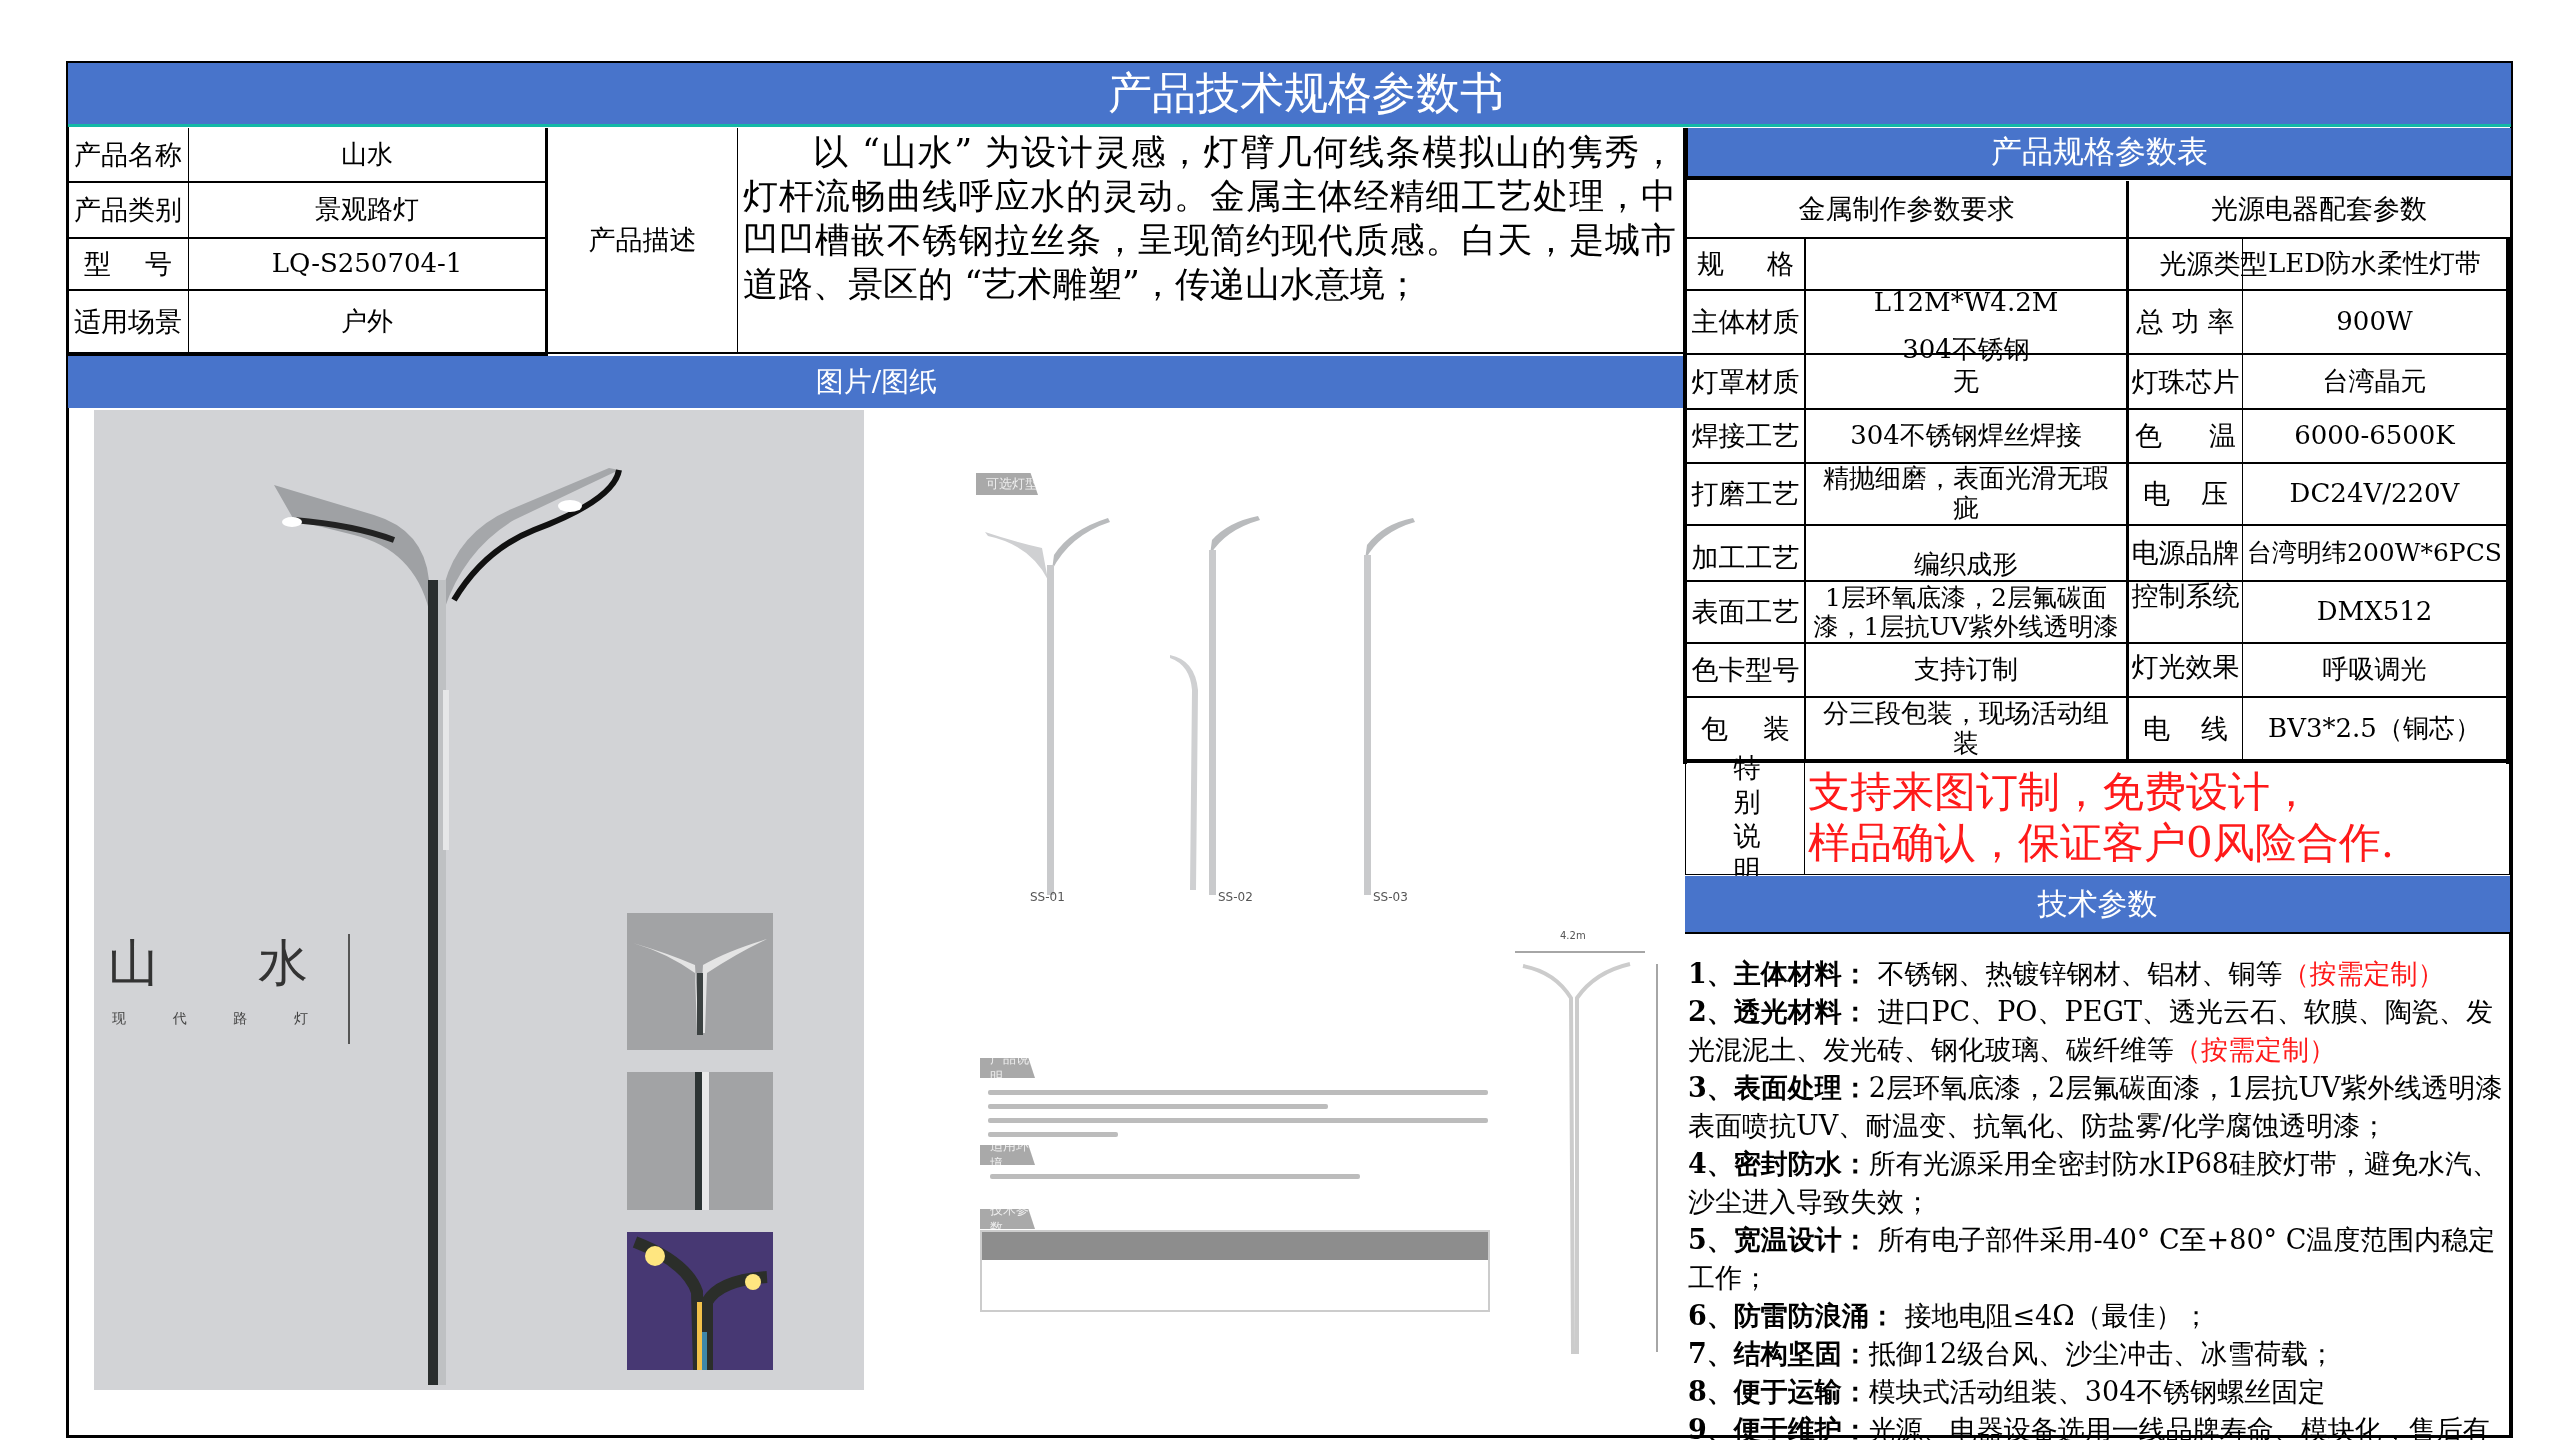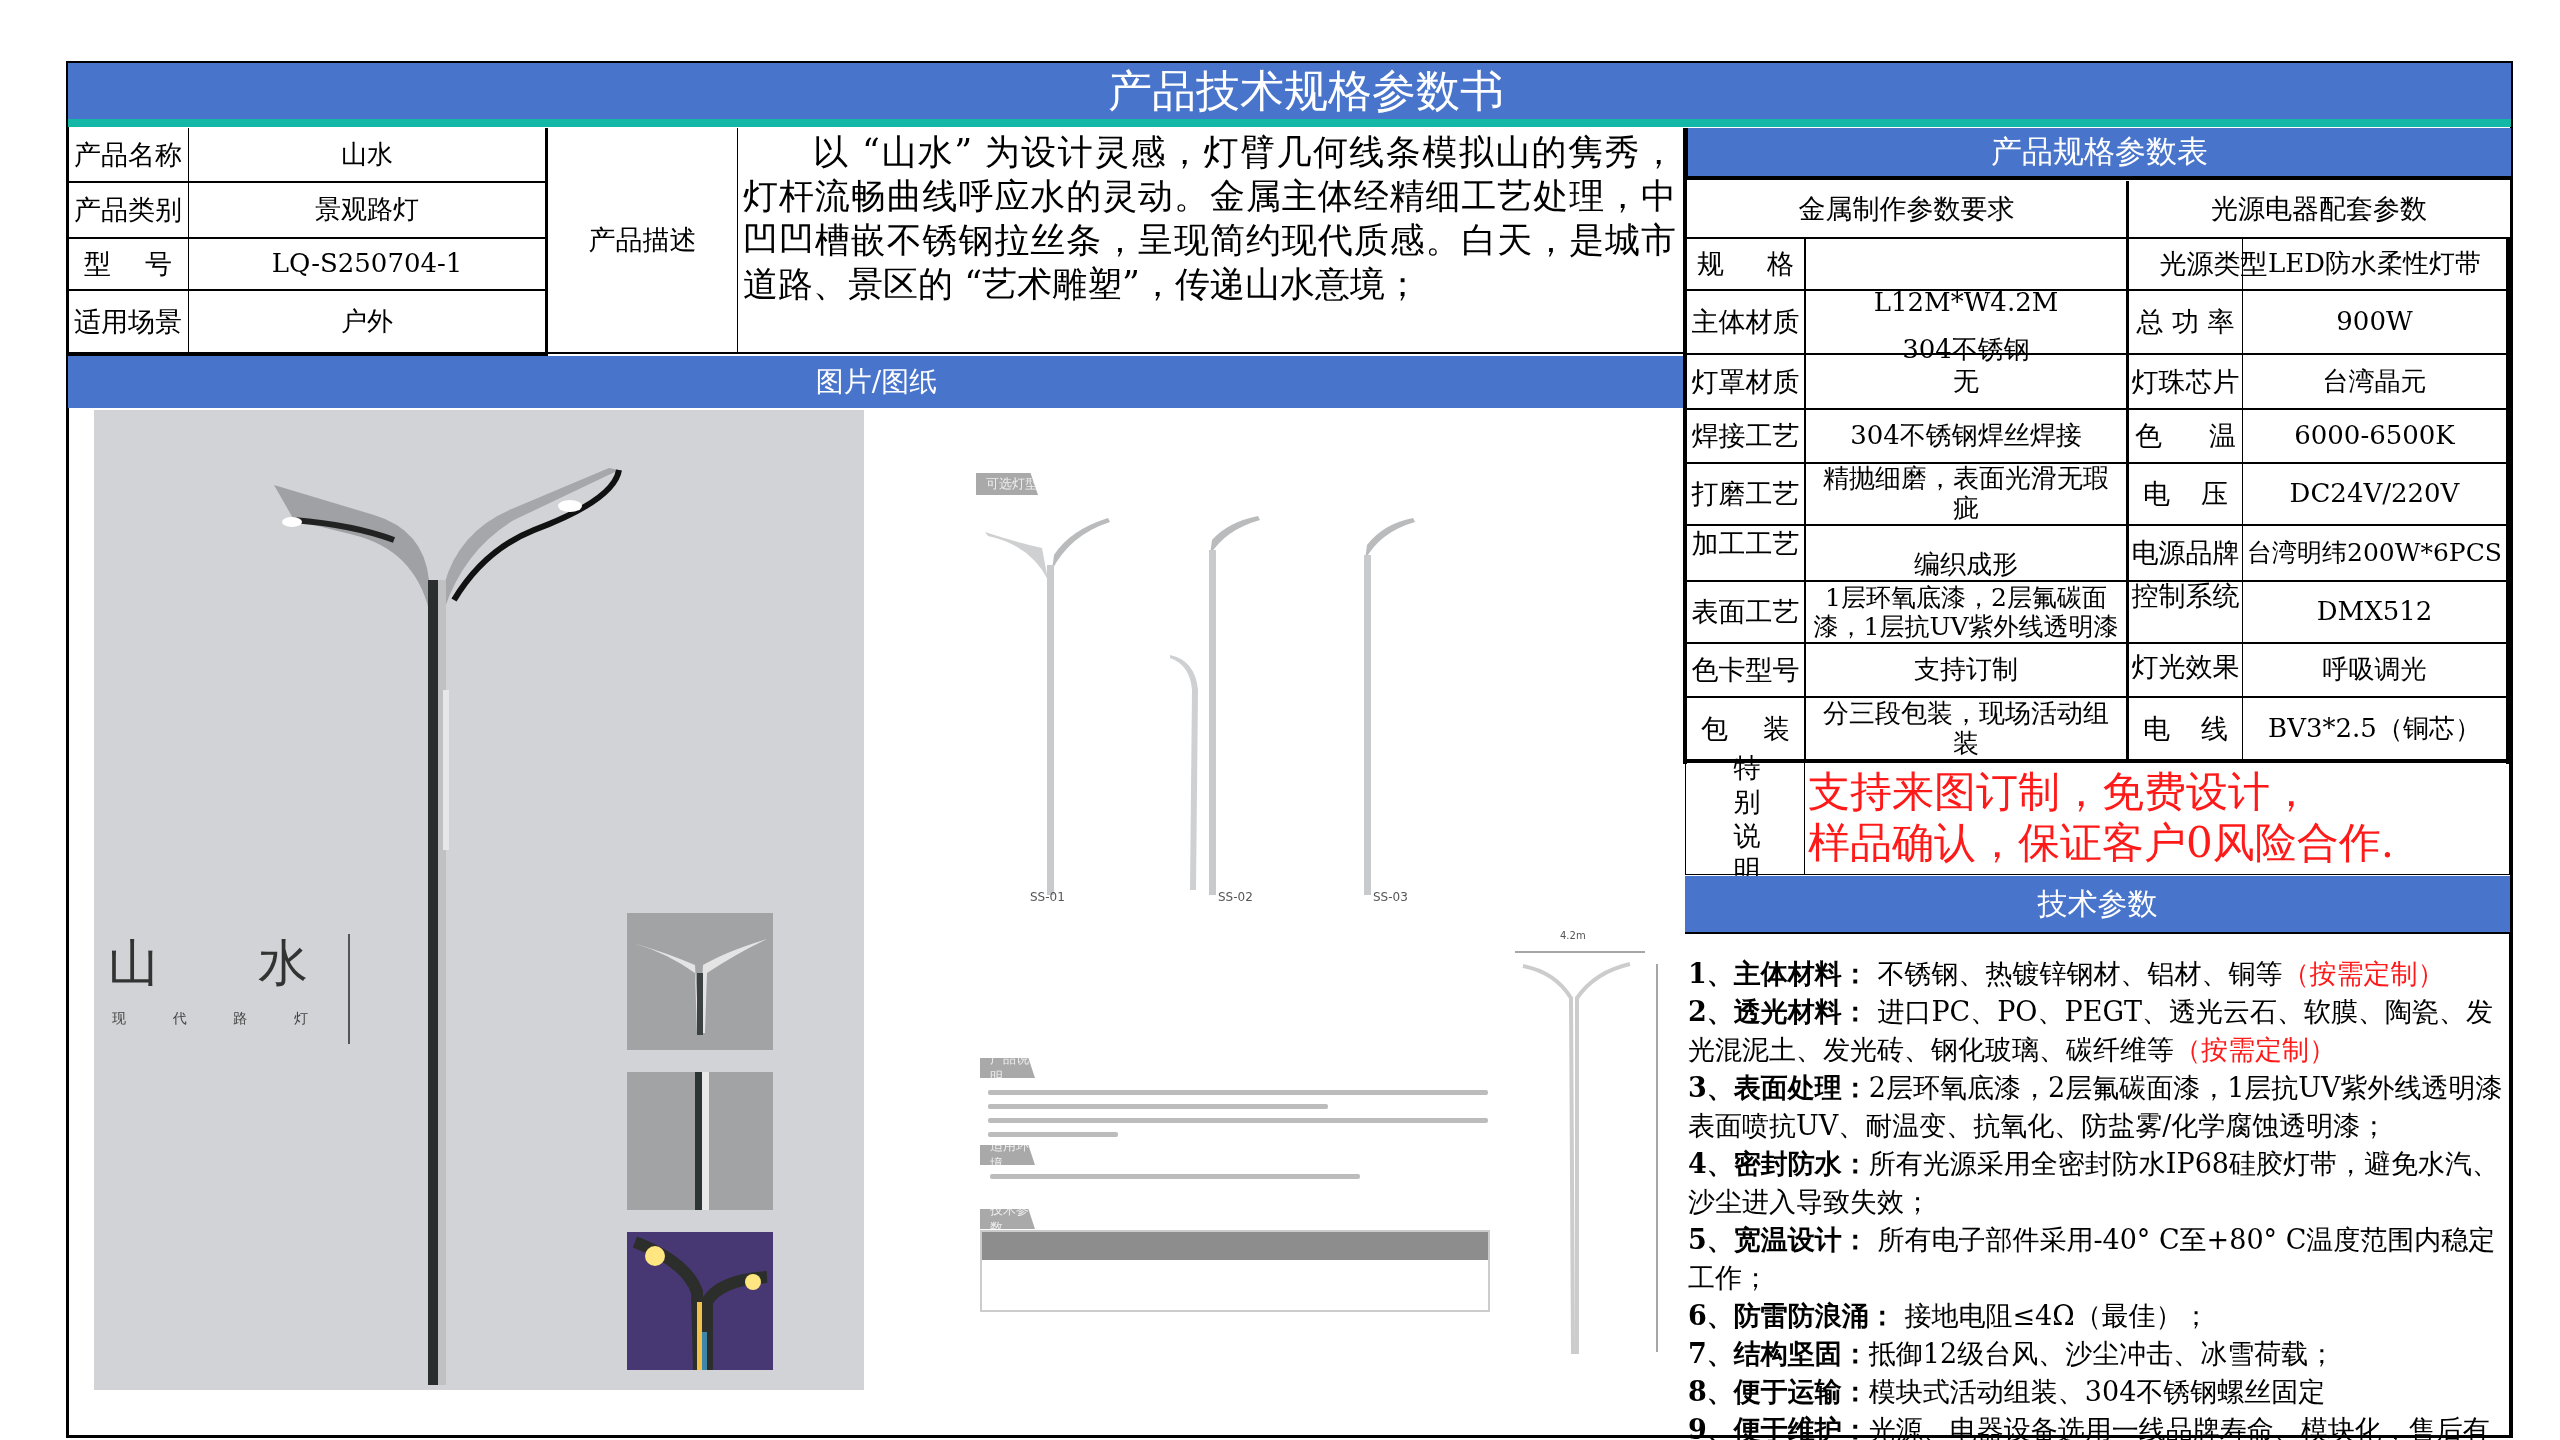--- a/index.html
+++ b/index.html
@@ -22,21 +22,21 @@
   .cat-line{background:#bcbcbc;height:5px;border-radius:2px;}
   .cat-table{border:2px solid #ccc;}
   .cat-th{background:#8d8d8d;}
   .small-lbl{font-size:12px;color:#555;font-family:"DejaVu Sans",sans-serif;}
 </style>
 </head>
 <body>
 
 <div class="abs" style="left:66px;top:61px;width:2447px;height:1377px;border:3px solid #000;"></div>
 
-<div class="abs blue" style="left:68px;top:63px;width:2443px;height:64px;font-size:44px;border-bottom:8px solid #14b8a6;padding-left:33px;">
+<div class="abs blue" style="left:68px;top:63px;width:2443px;height:64px;font-size:44px;border-bottom:3px solid #14b8a6;padding-left:33px;">
   <span>产品技术规格参数书</span>
 </div>
 
 <div>
 
   <div class="hl" style="left:66px;top:181px;width:480px;height:2px;"></div>
   <div class="hl" style="left:66px;top:237px;width:480px;height:2px;"></div>
   <div class="hl" style="left:66px;top:289px;width:480px;height:2px;"></div>
   <div class="hl" style="left:66px;top:352px;width:480px;height:4px;"></div>
   <div class="hl" style="left:546px;top:352px;width:1139px;height:2px;"></div>
@@ -204,21 +204,21 @@
   <div class="cell val" style="left:2243px;top:410px;width:263px;height:52px;">6000-6500K</div>
 
   <div class="cell lbl" style="left:1687px;top:464px;width:117px;height:60px;">打磨工艺</div>
   <div class="cell val" style="left:1806px;top:464px;width:320px;height:60px;padding:0 8px;">精抛细磨，表面光滑无瑕疵</div>
   <div class="cell lbl jst" style="left:2129px;top:464px;width:113px;height:60px;padding:0 14px;">
     <span>电</span>
       <span>压</span>
   </div>
   <div class="cell val" style="left:2243px;top:464px;width:263px;height:60px;">DC24V/220V</div>
 
-  <div class="cell lbl" style="left:1687px;top:526px;width:117px;height:36px;">加工工艺</div>
+  <div class="cell lbl" style="left:1687px;top:540px;width:117px;height:36px;">加工工艺</div>
   <div class="cell val" style="left:1806px;top:538px;width:320px;height:54px;">编织成形</div>
   <div class="cell lbl" style="left:2129px;top:526px;width:113px;height:54px;">电源品牌</div>
   <div class="cell val" style="left:2243px;top:526px;width:263px;height:54px;font-size:25px;">台湾明纬200W*6PCS</div>
 
   <div class="cell lbl" style="left:1687px;top:582px;width:117px;height:60px;">表面工艺</div>
   <div class="cell val" style="left:1806px;top:582px;width:320px;height:60px;font-size:25px;line-height:29px;padding:0 4px;">1层环氧底漆，2层氟碳面漆，1层抗UV紫外线透明漆</div>
   <div class="cell lbl" style="left:2129px;top:550px;width:113px;height:60px;margin-top:16px;">控制系统</div>
   <div class="cell val" style="left:2243px;top:582px;width:263px;height:60px;">DMX512</div>
 
   <div class="cell lbl" style="left:1687px;top:644px;width:117px;height:52px;">色卡型号</div>

